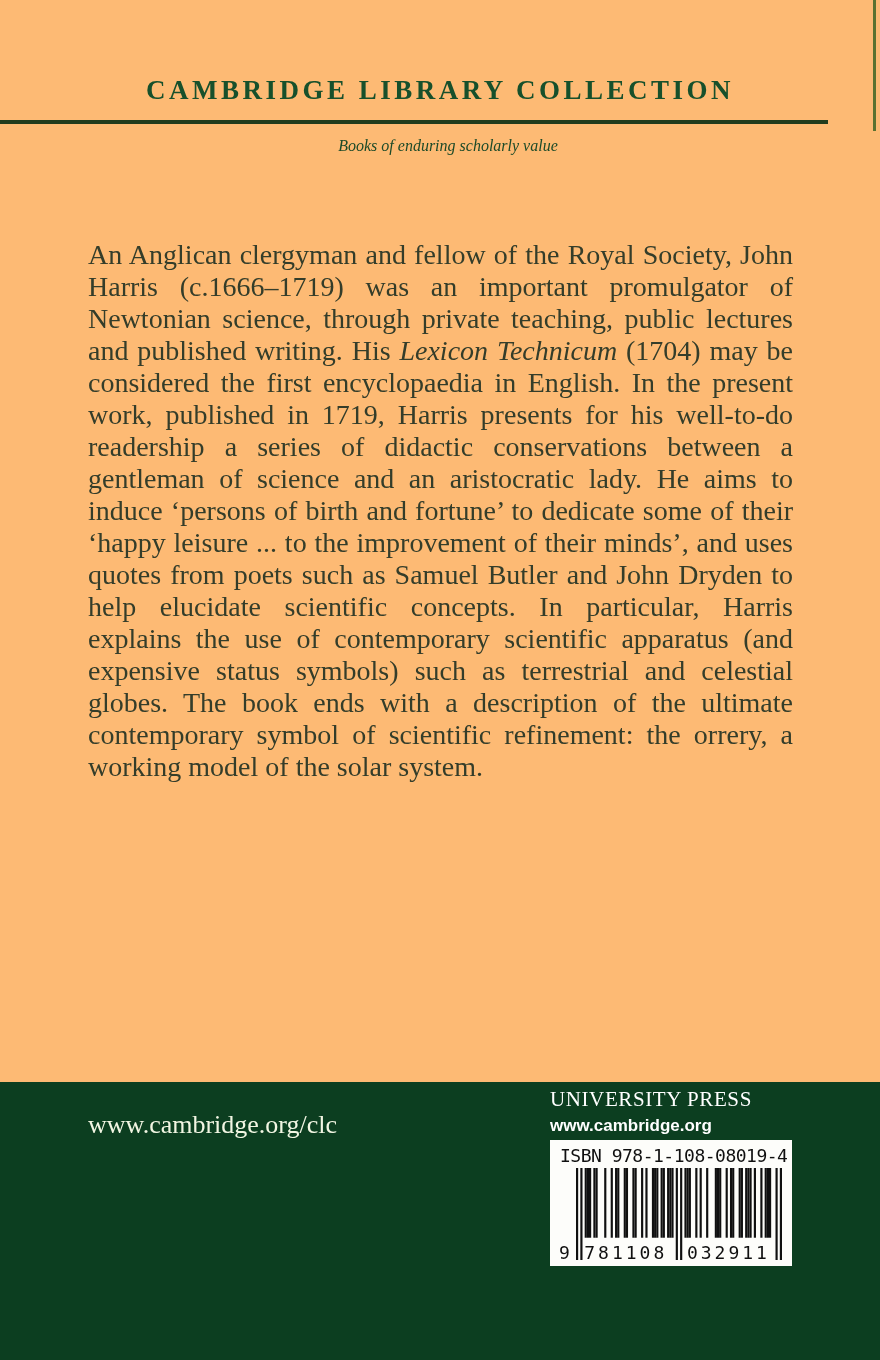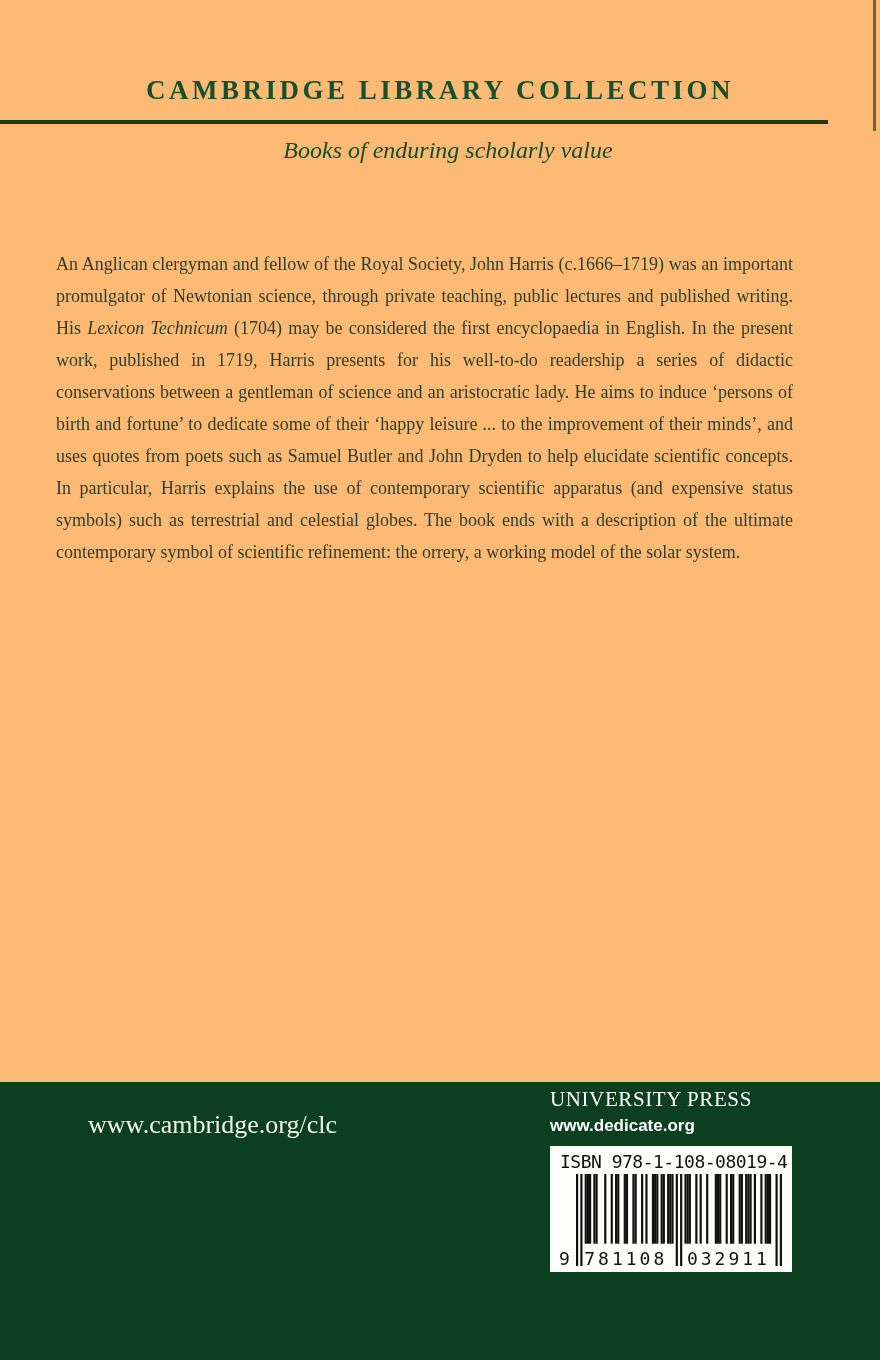--- a/index.html
+++ b/index.html
@@ -35,30 +35,30 @@
     top: 0;
     right: 4px;
     width: 3px;
     height: 131px;
     background: #5B712F;
   }
   .tagline {
     margin-top: 13px;
     text-align: center;
     font-style: italic;
-    font-size: 24px;
+    font-size: 16px;
     color: #1C4A28;
     font-family: "Liberation Serif", serif;
     padding-left: 16px;
   }
 
   
   .blurb {
-    margin: 84px 87px 0 56px;
-    font-size: 18px;
+    margin: 84px 87px 0 88px;
+    font-size: 28px;
     line-height: 32px;
     color: #343D2A;
     text-align: justify;
     font-family: "Liberation Serif", serif;
   }
   .blurb .italic { font-style: italic; }
 
   
   .footer {
     position: absolute;
@@ -98,21 +98,21 @@
   }
   .pub-url {
     margin-top: 5px;
     font-family: "Liberation Sans", sans-serif;
     font-weight: bold;
     font-size: 17px;
   }
 
   
   .isbn-box {
-    margin-top: 10px;
+    margin-top: 4px;
     width: 242px;
     height: 126px;
     background: #FDFDFA;
     box-sizing: border-box;
     padding: 5px 8px 4px 10px;
     color: #101010;
   }
   .isbn-label {
     font-family: "DejaVu Sans Mono", "Liberation Mono", monospace;
     font-size: 18px;
@@ -158,21 +158,21 @@
   <div class="tagline">Books of enduring scholarly value</div>
 
   <p class="blurb"><span>An Anglican clergyman and fellow of the Royal Society, John Harris (c.1666–1719) was an important promulgator of Newtonian science, through private teaching, public lectures and published writing. His </span><span class="italic">Lexicon Technicum</span><span> (1704) may be considered the first encyclopaedia in English. In the present work, published in 1719, Harris presents for his well-to-do readership a series of didactic conservations between a gentleman of science and an aristocratic lady. He aims to induce ‘persons of birth and fortune’ to dedicate some of their ‘happy leisure ... to the improvement of their minds’, and uses quotes from poets such as Samuel Butler and John Dryden to help elucidate scientific concepts. In particular, Harris explains the use of contemporary scientific apparatus (and expensive status symbols) such as terrestrial and celestial globes. The book ends with a description of the ultimate contemporary symbol of scientific refinement: the orrery, a working model of the solar system.</span></p>
 
   <div class="footer">
 
     <div class="clc-url">www.cambridge.org/clc</div>
 
     <div class="publisher-block">
       <div class="pub-name2">UNIVERSITY PRESS</div>
-      <div class="pub-url">www.dedicate.org</div>
+      <div class="pub-url">www.cambridge.org</div>
 
       <div class="isbn-box">
         <div class="isbn-label">ISBN 978-1-108-08019-4</div>
         <div class="barcode-wrap">
           <svg viewBox="0 0 95 95" preserveAspectRatio="none" xmlns="http://www.w3.org/2000/svg">
               <rect x="0" y="0" width="1" height="95"></rect>
               <rect x="2" y="0" width="1" height="95"></rect>
               <rect x="4" y="0" width="1" height="72"></rect>
               <rect x="5" y="0" width="1" height="72"></rect>
               <rect x="6" y="0" width="1" height="72"></rect>

